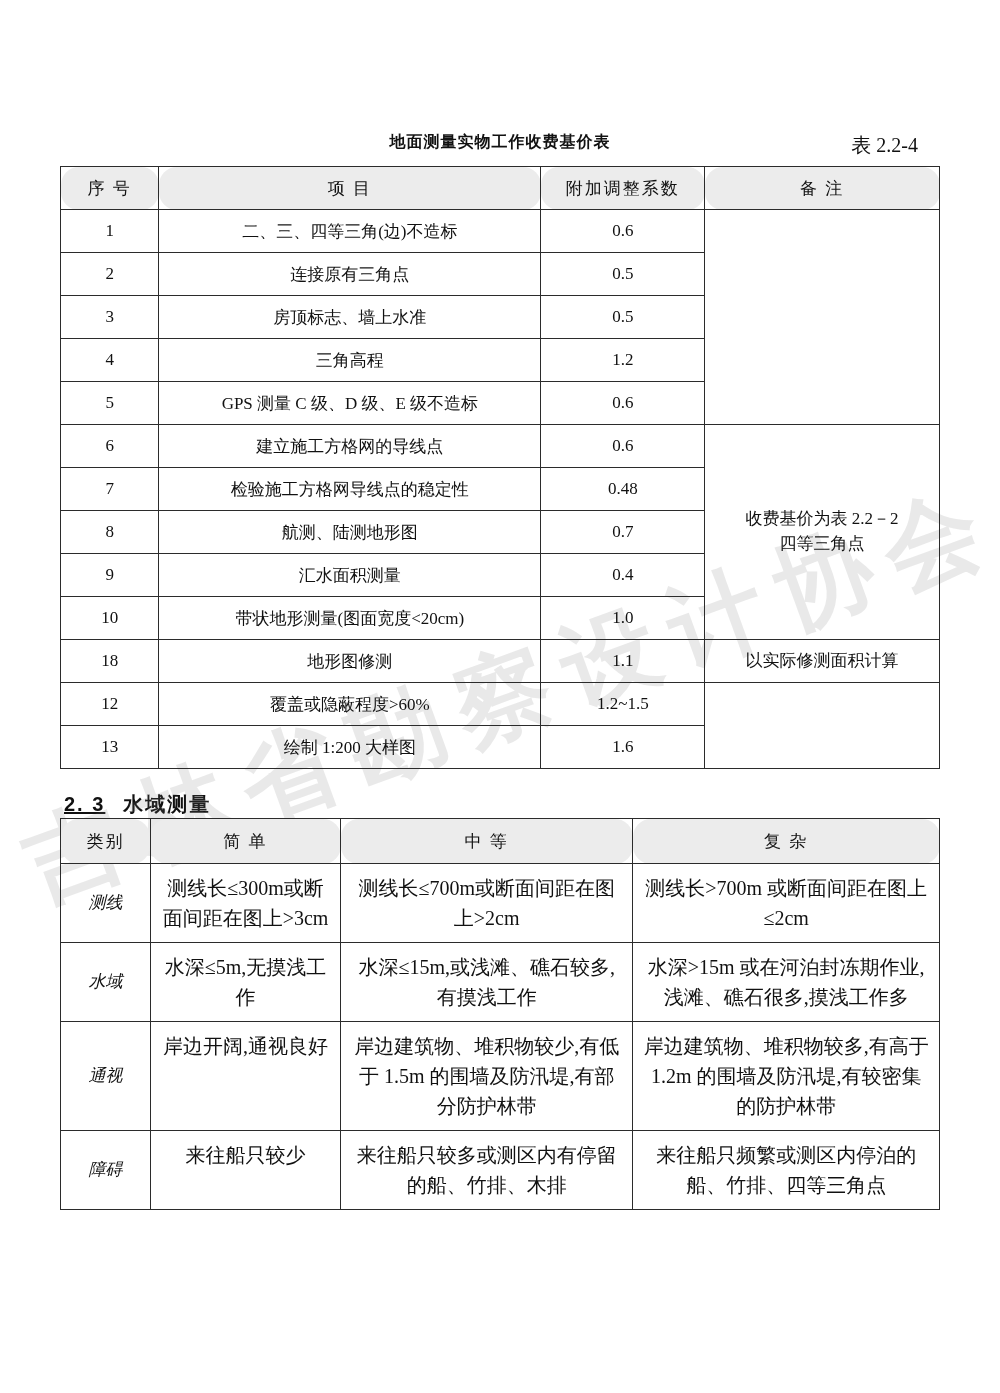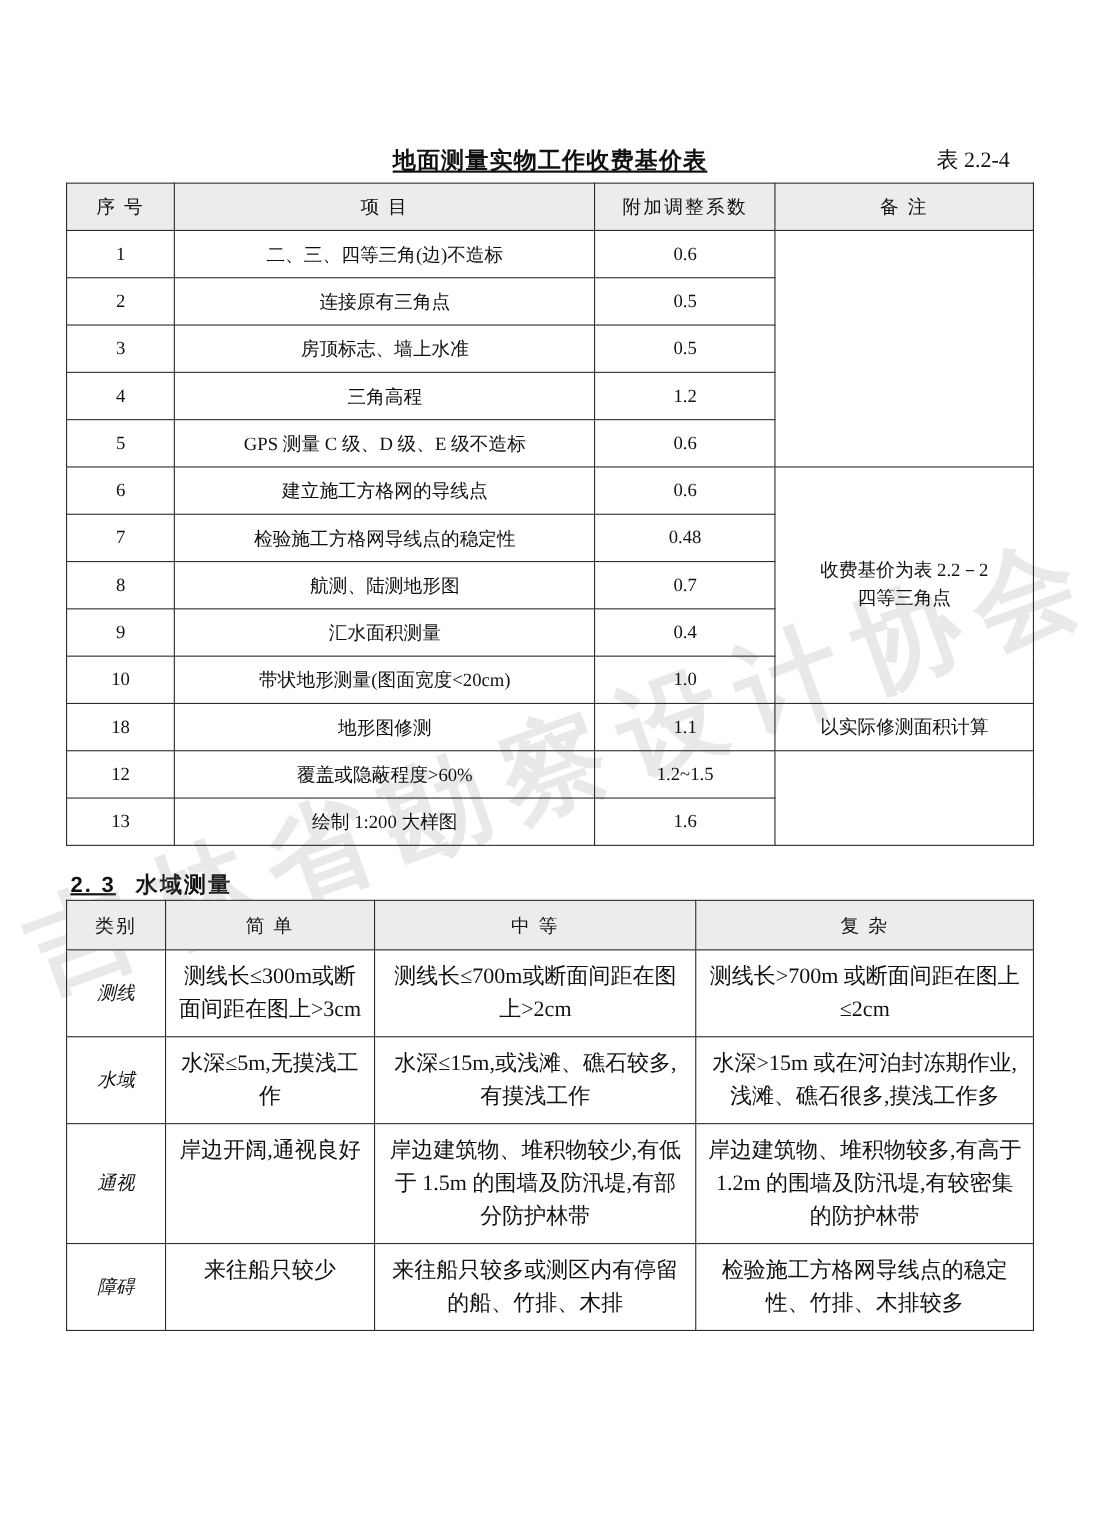--- a/index.html
+++ b/index.html
@@ -44,24 +44,23 @@
   }
 
   
   .tbl-head-row {
     position: relative;
     margin-top: 132px;
     height: 34px;
   }
   .tbl-title {
     text-align: center;
-    font-size: 21px;
+    font-size: 16px;
     font-weight: bold;
     letter-spacing: 1px;
-    text-decoration: underline;
   }
   .tbl-no {
     position: absolute;
     right: 22px;
     top: 0;
     font-size: 20px;
   }
 
   table.doc {
     width: 100%;
@@ -78,20 +77,21 @@
     padding: 6px 6px;
     text-align: center;
     vertical-align: middle;
     background: transparent;
   }
   table.doc thead td {
     background: #ececec;
     font-size: 17px;
     letter-spacing: 2px;
     height: 32px;
+    border-radius: 18px;
   }
 
   #table1 td { height: 30px; }
   #table1 .c-no    { width: 90px; }
   #table1 .c-item  { width: 350px; }
   #table1 .c-coef  { width: 150px; }
   #table1 .c-note  { width: 215px; }
 
   .note-cell {
     text-align: left;
@@ -277,18 +277,18 @@
       <tr>
         <td class="cat">通视</td>
         <td>岸边开阔,通视良好</td>
         <td>岸边建筑物、堆积物较少,有低于 1.5m 的围墙及防汛堤,有部分防护林带</td>
         <td>岸边建筑物、堆积物较多,有高于 1.2m 的围墙及防汛堤,有较密集的防护林带</td>
       </tr>
       <tr>
         <td class="cat">障碍</td>
         <td>来往船只较少</td>
         <td>来往船只较多或测区内有停留的船、竹排、木排</td>
-        <td>检验施工方格网导线点的稳定性、竹排、木排较多</td>
+        <td>来往船只频繁或测区内停泊的船、竹排、四等三角点</td>
       </tr>
     </tbody>
   </table>
 
 </div>
 
 </body></html>

